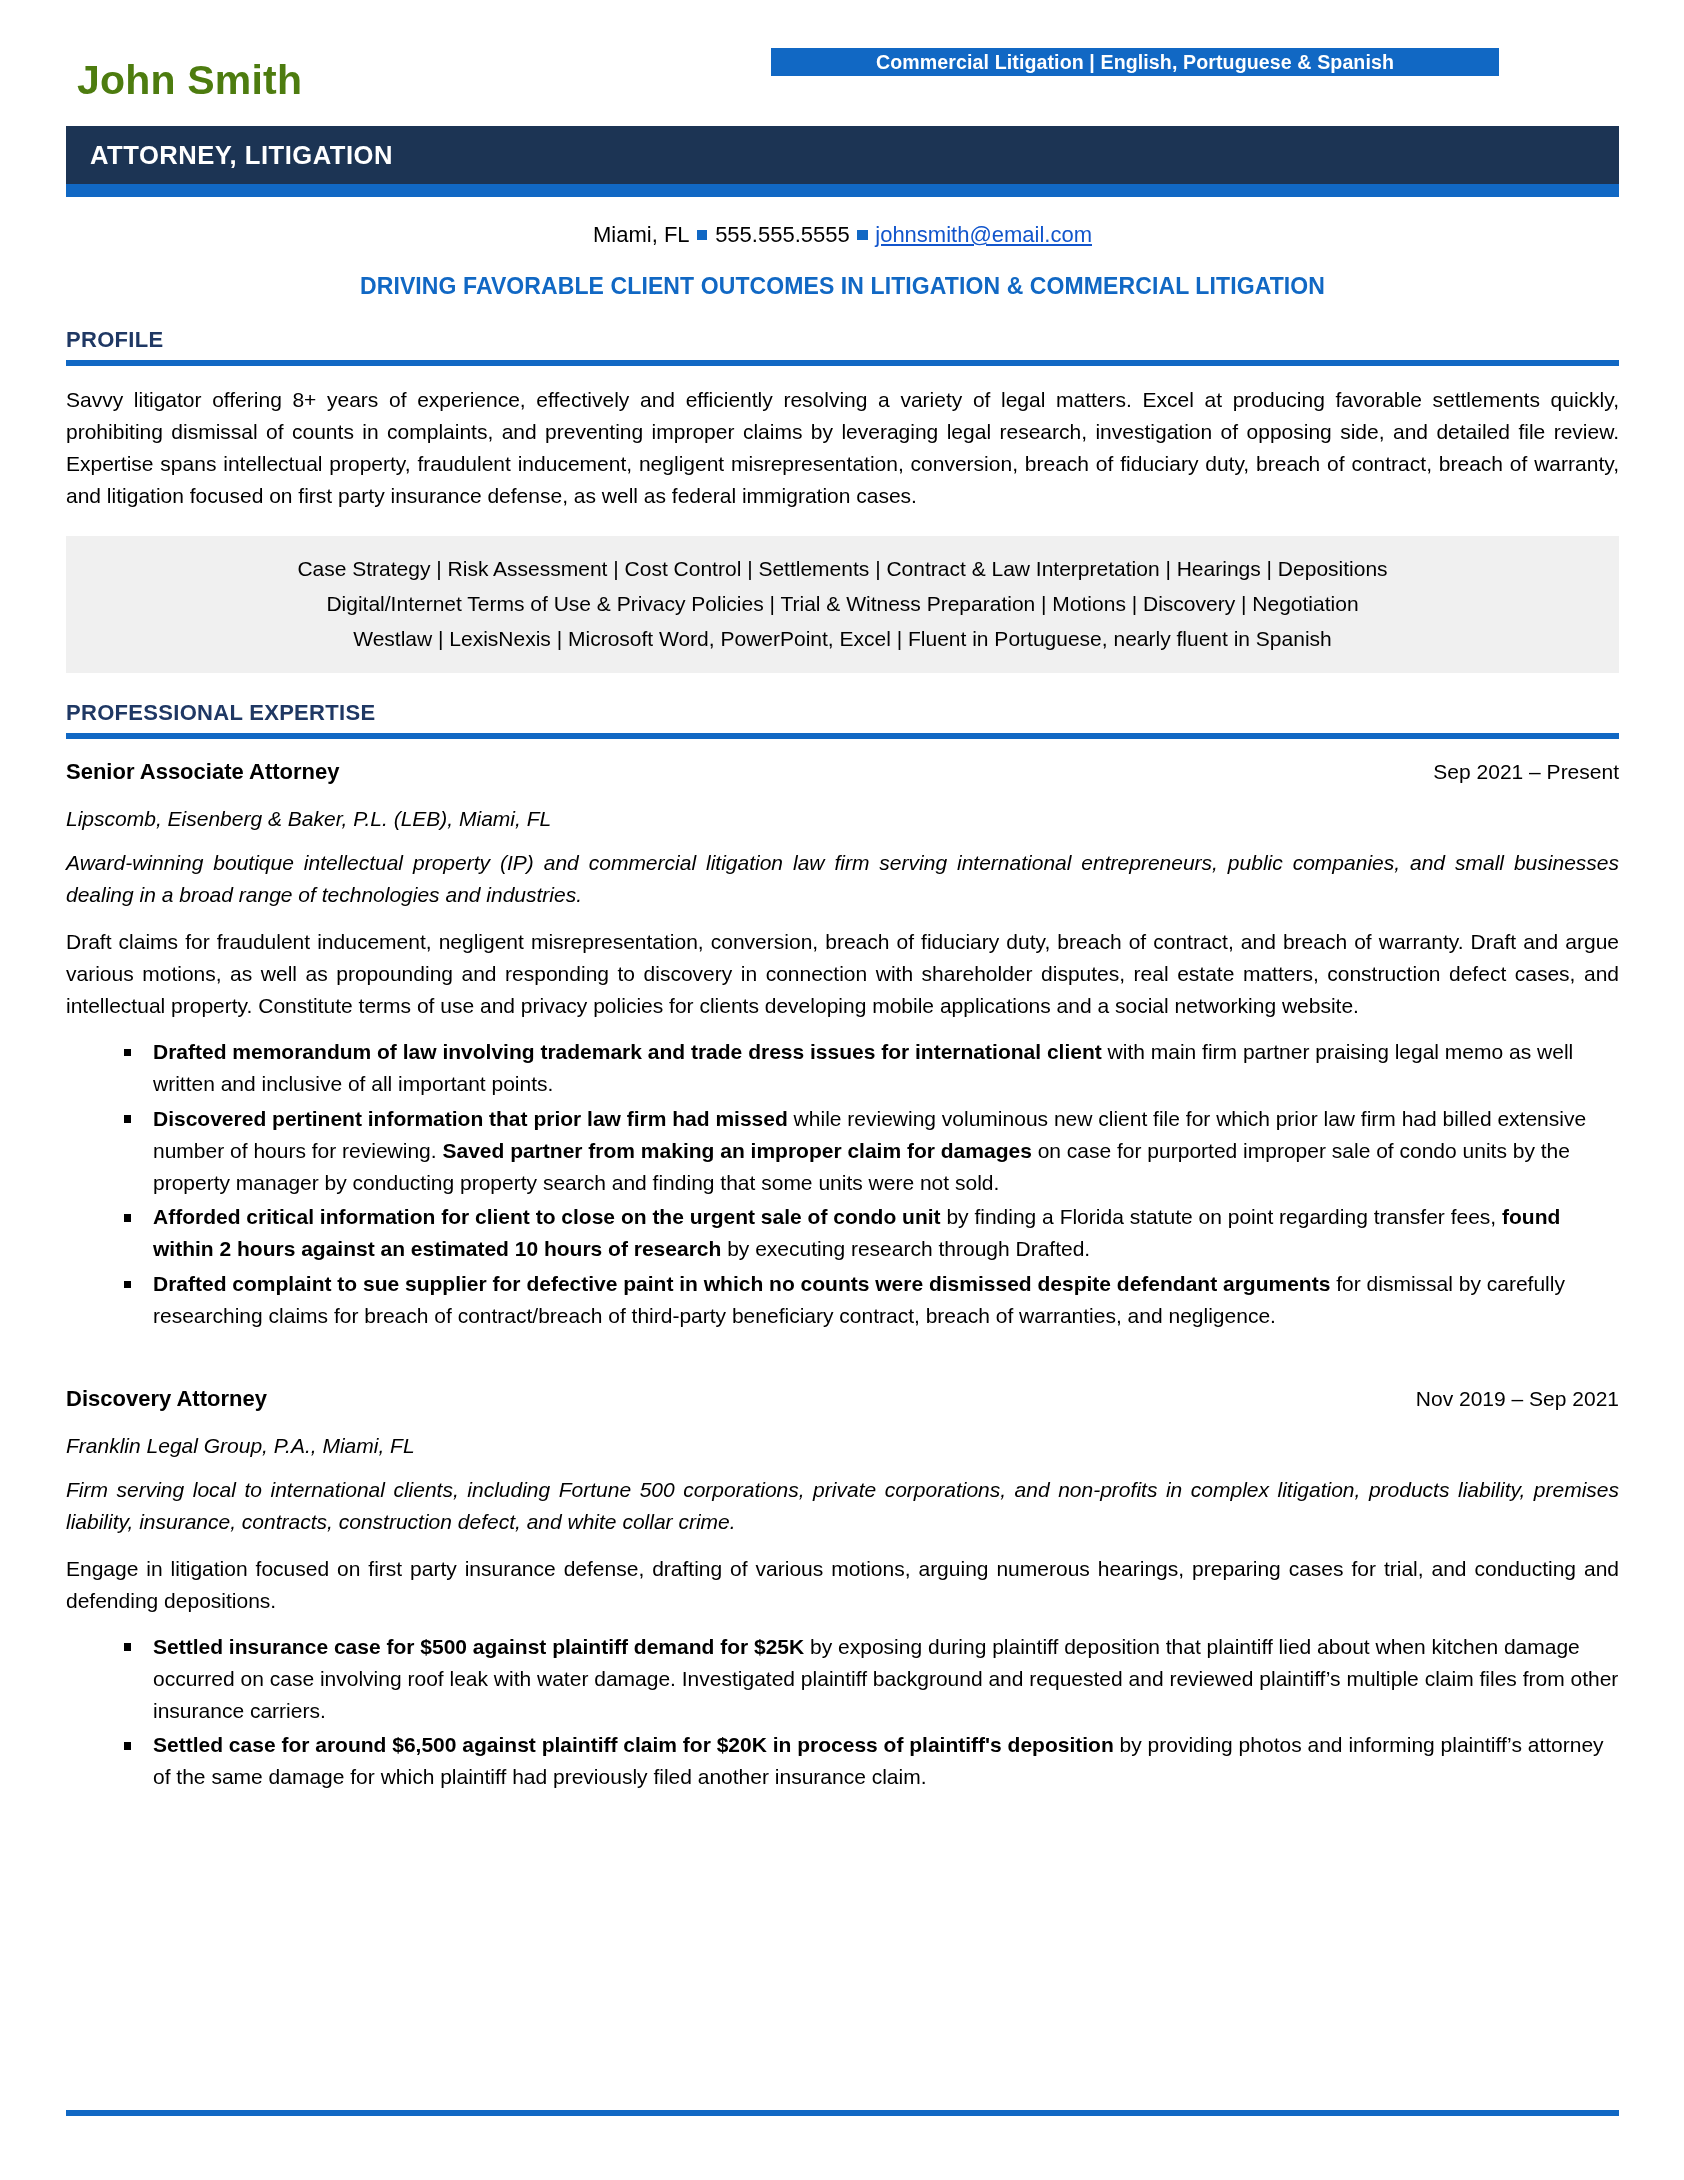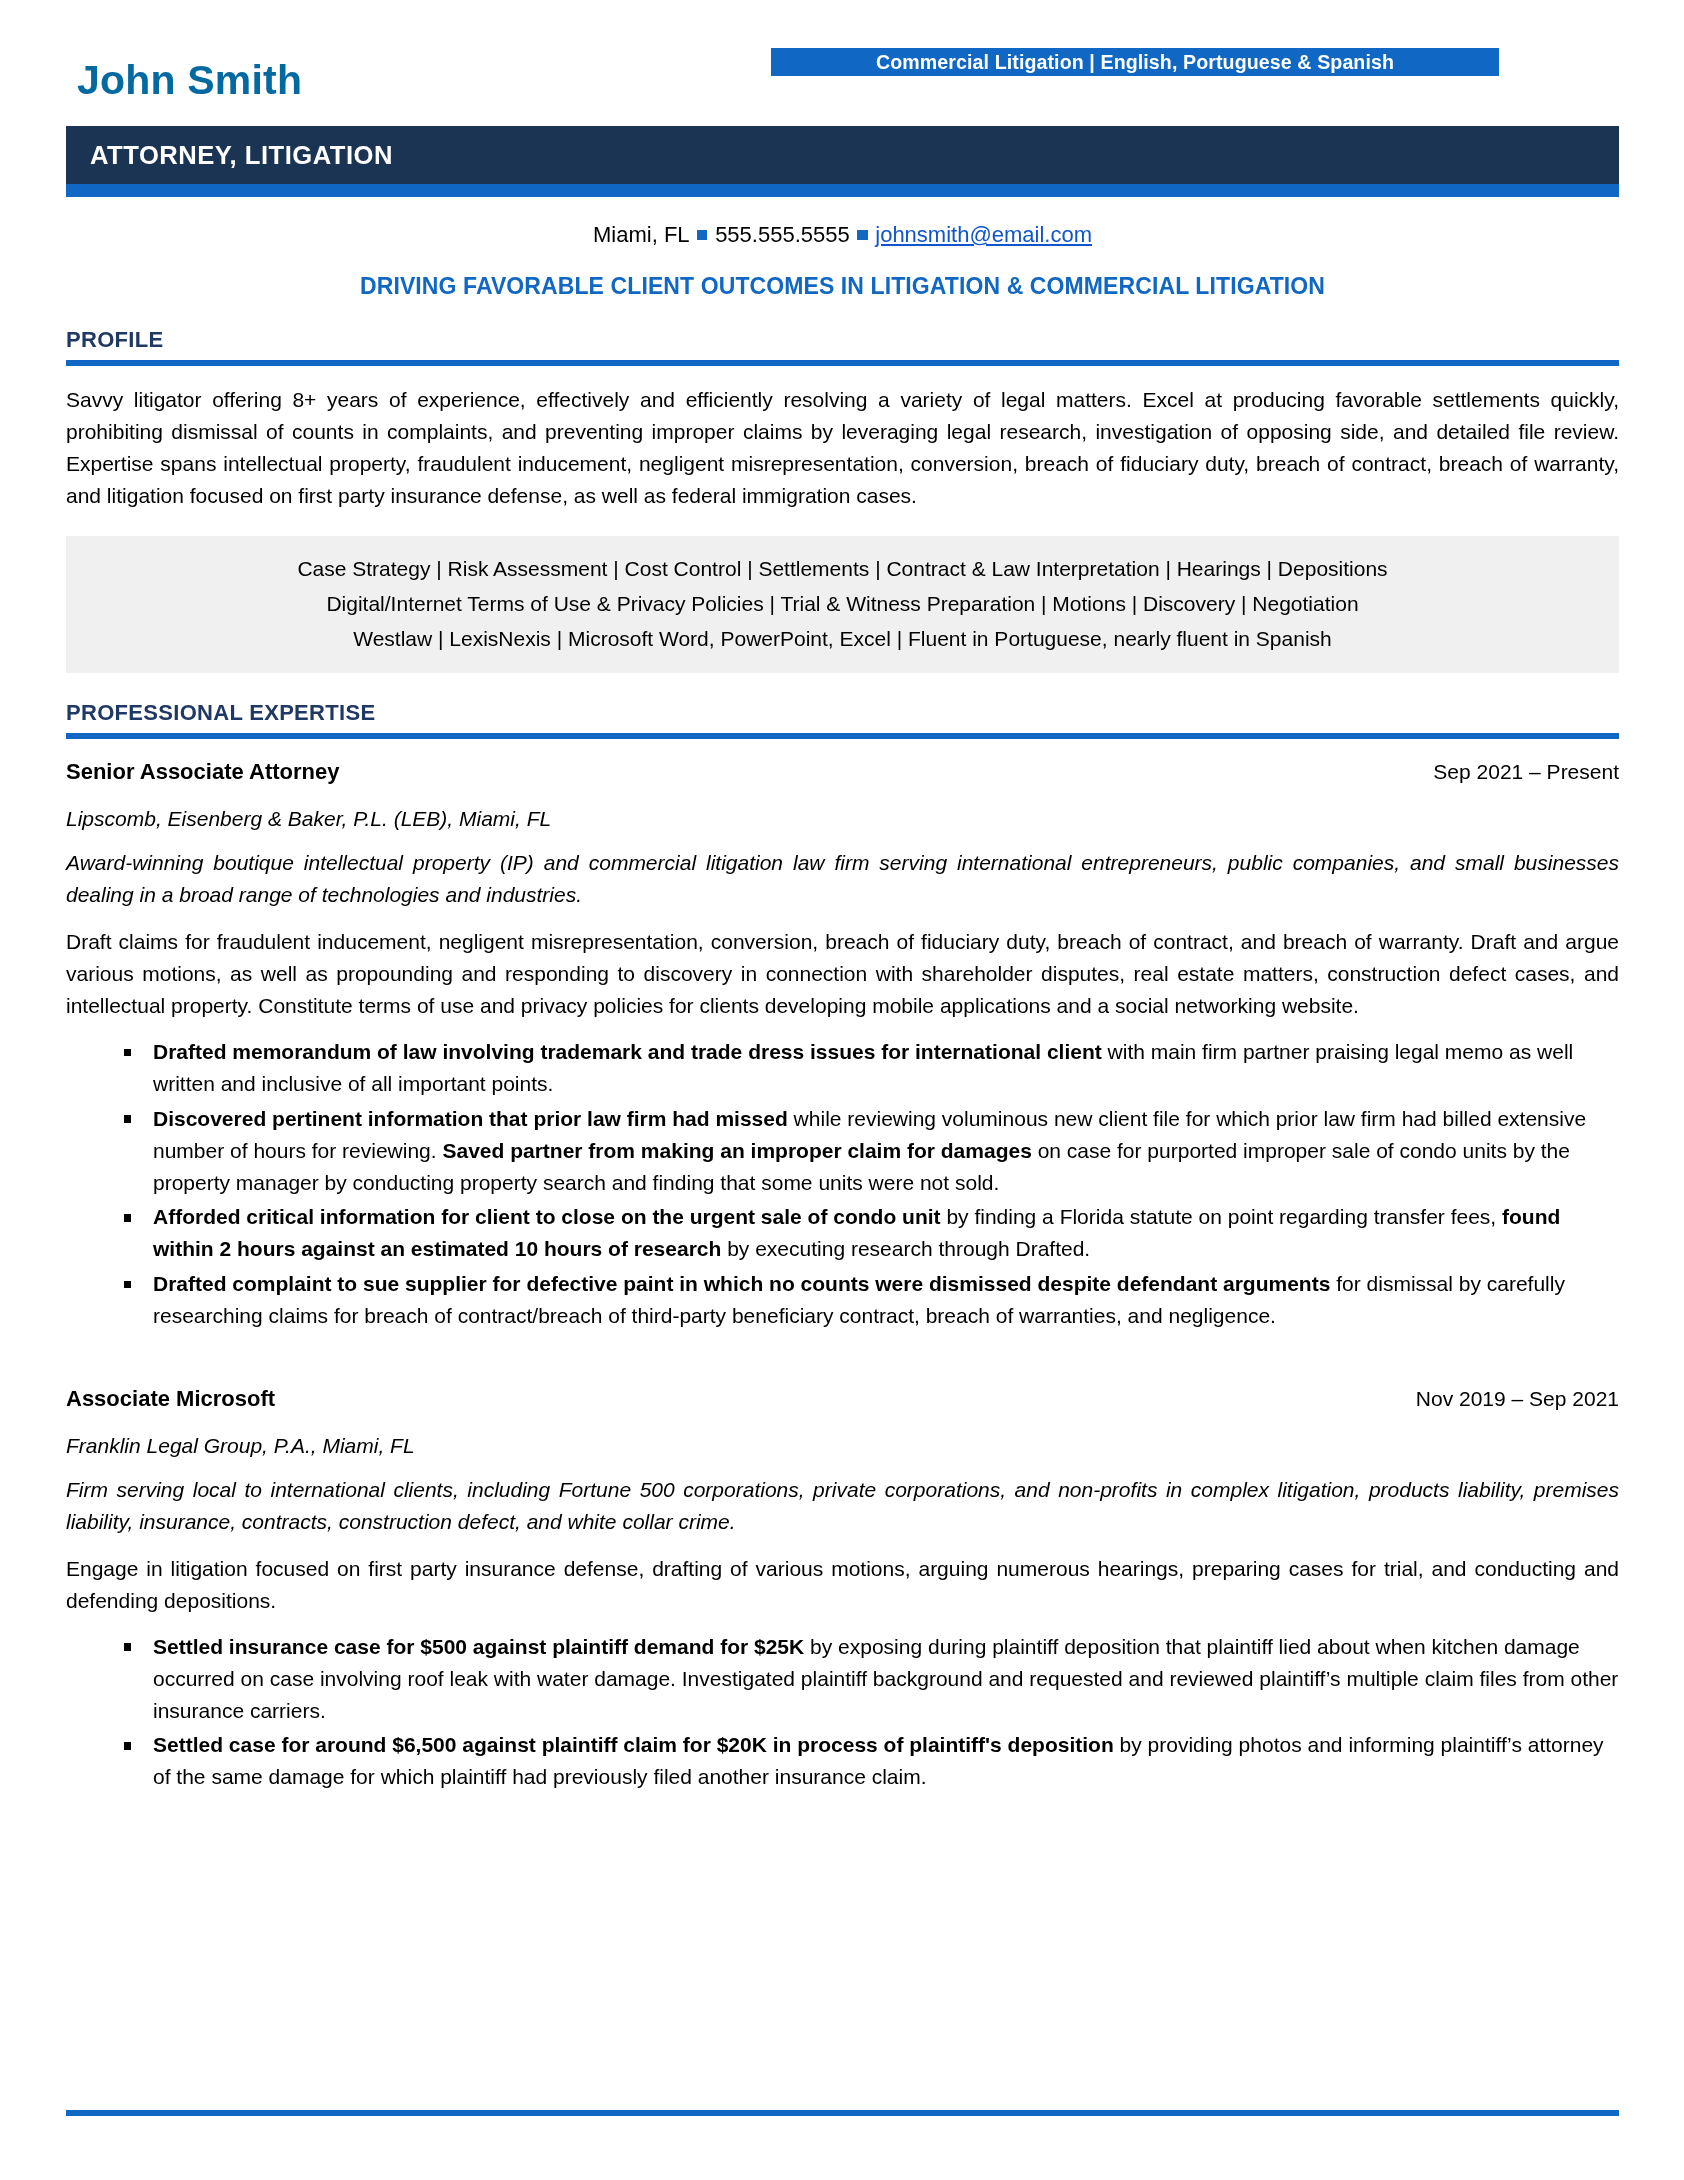--- a/index.html
+++ b/index.html
@@ -34,21 +34,21 @@
 
   .name-row {
     position: relative;
     height: 73px;
     padding-left: 77px;
   }
 
   .name {
     font-size: 41px;
     font-weight: bold;
-    color: #0369a1;
+    color: #4d7c0f;
     letter-spacing: 0.2px;
     line-height: 55px;
     display: inline-block;
   }
 
   .specialty-badge {
     position: absolute;
     left: 771px;
     top: 48px;
     width: 728px;
@@ -309,21 +309,21 @@
           <div class="bullets">
             <div class="bullet"><span class="marker"></span><b>Drafted memorandum of law involving trademark and trade dress issues for international client</b><span> with main firm partner praising legal memo as well written and inclusive of all important points.</span></div>
             <div class="bullet"><span class="marker"></span><b>Discovered pertinent information that prior law firm had missed</b><span> while reviewing voluminous new client file for which prior law firm had billed extensive number of hours for reviewing. </span><b>Saved partner from making an improper claim for damages</b><span> on case for purported improper sale of condo units by the property manager by conducting property search and finding that some units were not sold.</span></div>
             <div class="bullet"><span class="marker"></span><b>Afforded critical information for client to close on the urgent sale of condo unit</b><span> by finding a Florida statute on point regarding transfer fees, </span><b>found within 2 hours against an estimated 10 hours of research</b><span> by executing research through Drafted.</span></div>
             <div class="bullet"><span class="marker"></span><b>Drafted complaint to sue supplier for defective paint in which no counts were dismissed despite defendant arguments</b><span> for dismissal by carefully researching claims for breach of contract/breach of third-party beneficiary contract, breach of warranties, and negligence.</span></div>
           </div>
         </div>
         <div class="job-gap"></div>
         <div class="job">
           <div class="job-header">
-            <div class="job-role">Associate Microsoft</div>
+            <div class="job-role">Discovery Attorney</div>
             <div class="job-dates">Nov 2019 – Sep 2021</div>
           </div>
           <div class="job-company">Franklin Legal Group, P.A., Miami, FL</div>
           <p class="job-blurb">Firm serving local to international clients, including Fortune 500 corporations, private corporations, and non-profits in complex litigation, products liability, premises liability, insurance, contracts, construction defect, and white collar crime.</p>
           <p class="job-desc">Engage in litigation focused on first party insurance defense, drafting of various motions, arguing numerous hearings, preparing cases for trial, and conducting and defending depositions.</p>
           <div class="bullets">
             <div class="bullet"><span class="marker"></span><b>Settled insurance case for $500 against plaintiff demand for $25K</b><span> by exposing during plaintiff deposition that plaintiff lied about when kitchen damage occurred on case involving roof leak with water damage. Investigated plaintiff background and requested and reviewed plaintiff’s multiple claim files from other insurance carriers.</span></div>
             <div class="bullet"><span class="marker"></span><b>Settled case for around $6,500 against plaintiff claim for $20K in process of plaintiff's deposition</b><span> by providing photos and informing plaintiff’s attorney of the same damage for which plaintiff had previously filed another insurance claim.</span></div>
           </div>
         </div>

